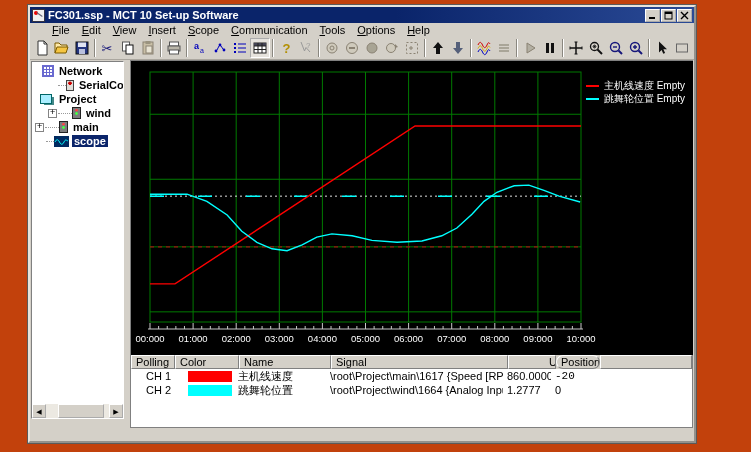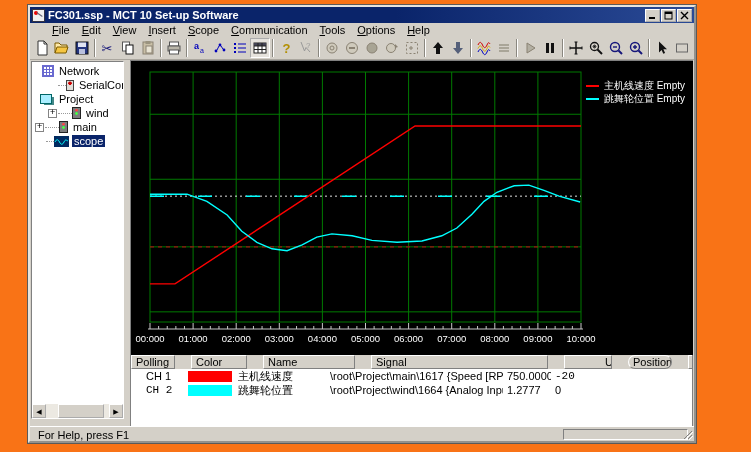--- a/index.html
+++ b/index.html
@@ -1,18 +1,18 @@
 <!DOCTYPE html>
 <html><head>
 <meta charset="utf-8">
 <style>
   html,body{margin:0;padding:0;background:#fff;}
   *{box-sizing:border-box;}
   body{font-family:"Liberation Sans",sans-serif;}
-  .canvas{position:relative;width:751px;height:452px;background:#f97316;overflow:hidden;}
+  .canvas{position:relative;width:751px;height:452px;background:#c2410c;overflow:hidden;}
 
   
   .window{position:absolute;left:28px;top:5px;width:668px;height:438px;
           background:#D4D0C8;border:2px outset #e8e4dc;outline:1px solid #5a5a5a;}
   .titlebar{position:absolute;left:0;top:0;right:0;height:16px;
             background:linear-gradient(90deg,#0A246A 0%,#0A246A 55%,#2a4a96 100%);
             display:flex;align-items:center;padding:0 2px;}
   .titlebar .title{color:#fff;font-size:11px;font-weight:bold;margin-left:3px;white-space:nowrap;
                    overflow:hidden;flex:1;}
   .appicon{width:13px;height:13px;background:#efefef;border:1px solid #334;position:relative;flex:none;}
@@ -35,21 +35,21 @@
   .btn.pressed{border:1px inset #fff;background:#e6e3dd;}
   .btn svg{display:block;}
   .tsep{width:2px;height:18px;flex:none;margin:0 2px;border-left:1px solid #8a877f;border-right:1px solid #fff;}
 
   
   .client{position:absolute;left:0;top:53px;right:0;height:368px;background:#D4D0C8;}
   .treepanel{position:absolute;left:1px;top:1px;width:93px;height:358px;background:#fff;
              border:1px solid #808080;border-right-color:#fff;border-bottom-color:#fff;overflow:hidden;}
   .tree{position:absolute;left:0;top:2px;right:0;font-size:11px;color:#000;}
   .trow{height:14px;display:flex;align-items:center;white-space:nowrap;}
-  .trow .lbl{padding:0 2px;}
+  .trow .lbl{padding:0 2px;font-weight:bold;}
   .trow .lbl.sel{background:#0A246A;color:#fff;}
   .stub{width:8px;border-top:1px dotted #9a9a9a;flex:none;}
   .plusbox{width:9px;height:9px;flex:none;border:1px solid #848484;background:#fff;position:relative;margin-right:1px;}
   .plusbox::before{content:"+";position:absolute;left:1px;top:-3px;font-size:9px;color:#000;}
   .net-icon{width:12px;height:12px;flex:none;background:#fff;border:1px solid #6a6ad0;
     background-image:repeating-linear-gradient(0deg,#6a6ad0 0 1px,transparent 1px 3px),
                      repeating-linear-gradient(90deg,#6a6ad0 0 1px,transparent 1px 3px);margin-right:3px;}
   .dev-icon{width:8px;height:11px;flex:none;background:#e0ded8;border:1px solid #444;margin-right:3px;
     background-image:radial-gradient(circle at 50% 25%,#c00 0 1.5px,transparent 2px);}
   .proj-icon{width:12px;height:10px;flex:none;background:#aef;border:1px solid #066;margin-right:5px;
@@ -67,21 +67,21 @@
 
   .splitter{position:absolute;left:95px;top:0;width:5px;height:368px;background:#D4D0C8;}
 
   .scopepanel{position:absolute;left:100px;top:0;right:1px;height:368px;background:#fff;border:1px solid #808080;}
   .chartarea{position:absolute;left:0;top:0;width:562px;height:294px;background:#000;}
   .legend{position:absolute;right:8px;top:18px;}
   .legend-row{display:flex;align-items:center;height:13px;color:#fff;font-size:10px;white-space:nowrap;}
   .legend-dash{width:13px;height:2px;margin-right:5px;flex:none;}
 
   .sigtable{position:absolute;left:0;top:294px;right:0;bottom:0;background:#fff;font-size:11px;overflow:hidden;}
-  .thead{display:flex;height:14px;background:#D4D0C8;gap:16px;}
+  .thead{display:flex;height:14px;background:#D4D0C8;}
   .th{border-right:1px solid #808080;border-bottom:1px solid #808080;border-top:1px solid #fff;border-left:1px solid #fff;
       padding:0 4px;white-space:nowrap;overflow:hidden;flex:none;font-size:11px;}
   .trdata{display:flex;height:14px;align-items:center;margin-left:11px;}
   .td{padding:0 4px;white-space:nowrap;overflow:hidden;flex:none;}
   .swatch{height:11px;margin:1px 2px;flex:none;}
 
   .statusbar{position:absolute;left:0;bottom:0;right:0;height:15px;background:#D4D0C8;border-top:1px solid #fff;
              font-size:11px;color:#000;}
   .statusbar .stext{position:absolute;left:8px;top:2px;}
   .spanel{position:absolute;left:533px;top:2px;width:125px;height:11px;border:1px solid #808080;
@@ -473,50 +473,42 @@
           <div class="legend-row">
             <span class="legend-dash" style="background: rgb(0, 255, 255);"></span>
             <span>跳舞轮位置</span>&nbsp;<span>Empty</span>
           </div>
         </div>
       </div>
 
       <div class="sigtable">
         <div class="thead">
           <span class="th" style="width:44px;">Polling</span>
-          <span class="th" style="width:56px;">Color</span>
+          <span class="th" style="width:64px;">Color</span>
           <span class="th" style="width:92px;">Name</span>
           <span class="th" style="width:177px;">Signal</span>
           <span class="th" style="width:48px;padding-left:40px;">Units/Div</span>
           <span class="th" style="width:44px;border-radius:7px;">Position</span>
           <span class="th" style="flex:1;"></span>
         </div>
         <div class="trdata">
           <span class="td" style="width:44px;">CH 1</span>
           <span class="swatch" style="width: 44px; background: rgb(255, 0, 0);"></span>
           <span class="td" style="width:92px;">主机线速度</span>
           <span class="td" style="width:177px;">\root\Project\main\1617 {Speed [RPM]}</span>
-          <span class="td" style="width:48px;">750.0000</span>
+          <span class="td" style="width:48px;">860.0000</span>
           <span class="td" style="width:55px;font-family:Liberation Mono, monospace;">-20</span>
         </div>
         <div class="trdata">
-          <span class="td" style="width:44px;font-family:Liberation Mono, monospace;">CH 2</span>
+          <span class="td" style="width:44px;">CH 2</span>
           <span class="swatch" style="width: 44px; background: rgb(0, 255, 255);"></span>
           <span class="td" style="width:92px;">跳舞轮位置</span>
           <span class="td" style="width:177px;">\root\Project\wind\1664 {Analog Input 54}</span>
           <span class="td" style="width:48px;">1.2777</span>
           <span class="td" style="width:55px;">0</span>
         </div>
       </div>
     </div>
   </div>
 
-  <div class="statusbar">
-    <span class="stext">For Help, press F1</span>
-    <span class="spanel"></span>
-    <svg class="grip" width="12" height="12">
-          <path d="M11 3L3 11M11 7L7 11M11 11h0" stroke="#808080"></path>
-          <path d="M12 4L4 12M12 8L8 12" stroke="#fff"></path>
-        </svg>
-  </div>
 
 </div>
 </div>
 
 </body></html>

